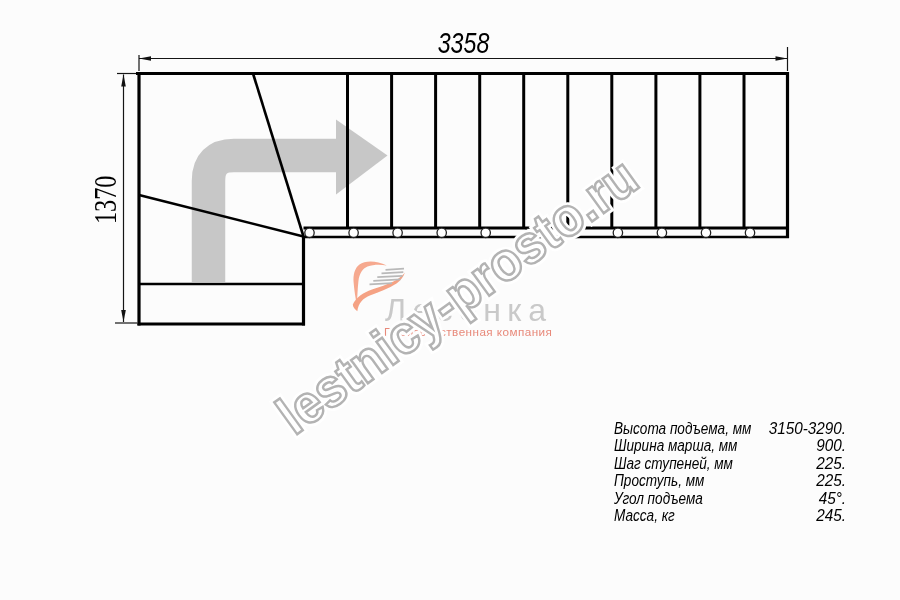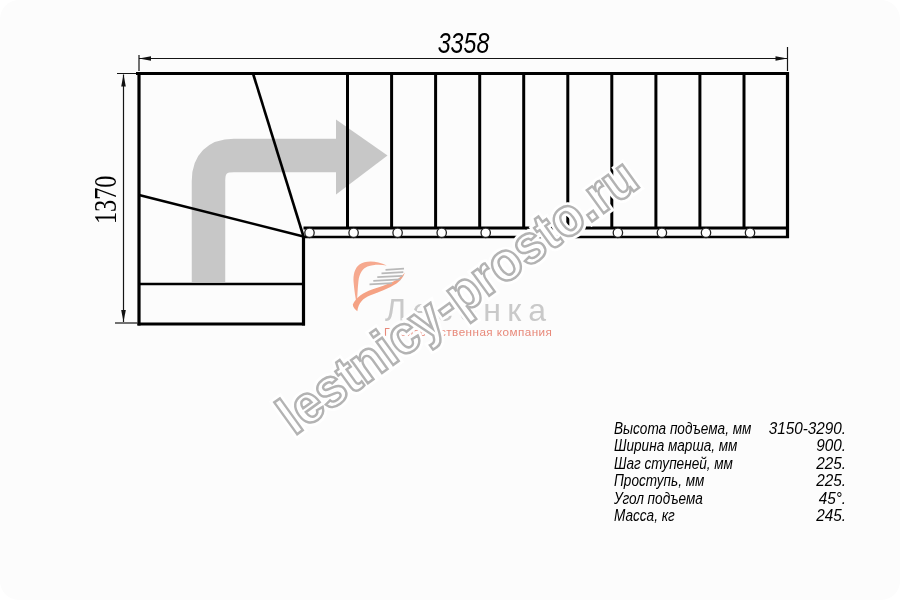--- a/index.html
+++ b/index.html
@@ -1,17 +1,17 @@
 <!DOCTYPE html>
 <html><head>
 <meta charset="utf-8">
 <style>
   html,body{margin:0;padding:0;background:#fff;}
   #page{position:relative;width:900px;height:600px;background:#fcfcfc;overflow:hidden;
-        font-family:"Liberation Sans",sans-serif;border-radius:19px;}
+        font-family:"Liberation Sans",sans-serif;}
   svg{position:absolute;left:0;top:0;}
 </style>
 </head>
 <body>
 <div id="page">
 <svg width="900" height="600" viewBox="0 0 900 600">
 
   <path d="M208.5 282 V181 Q208.5 155.5 234 155.5 H337" stroke="#c7c7c7" stroke-width="33.5" fill="none"></path>
   <polygon points="336,119.5 336,194.5 387.5,155.5" fill="#c7c7c7"></polygon>
 

